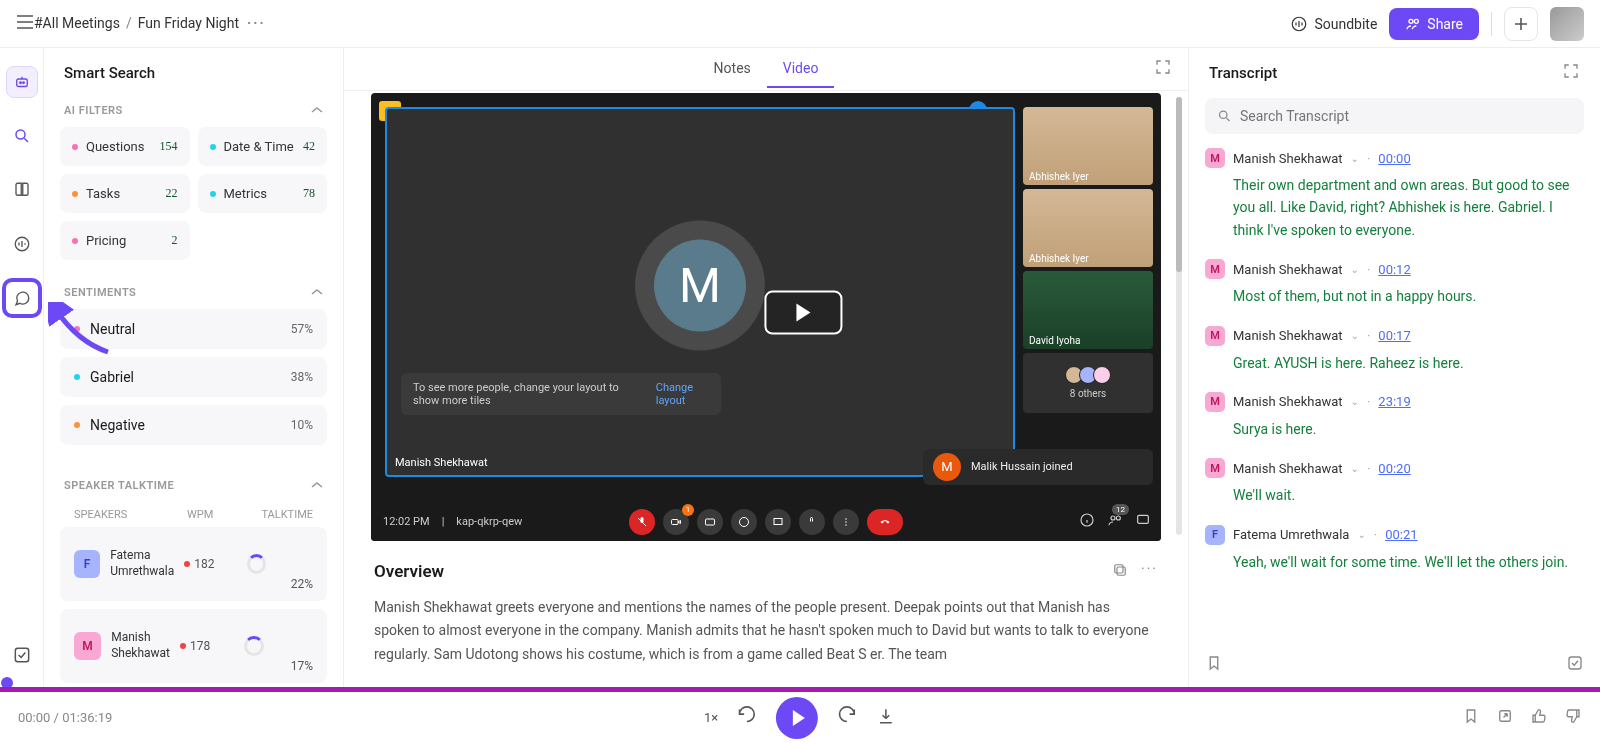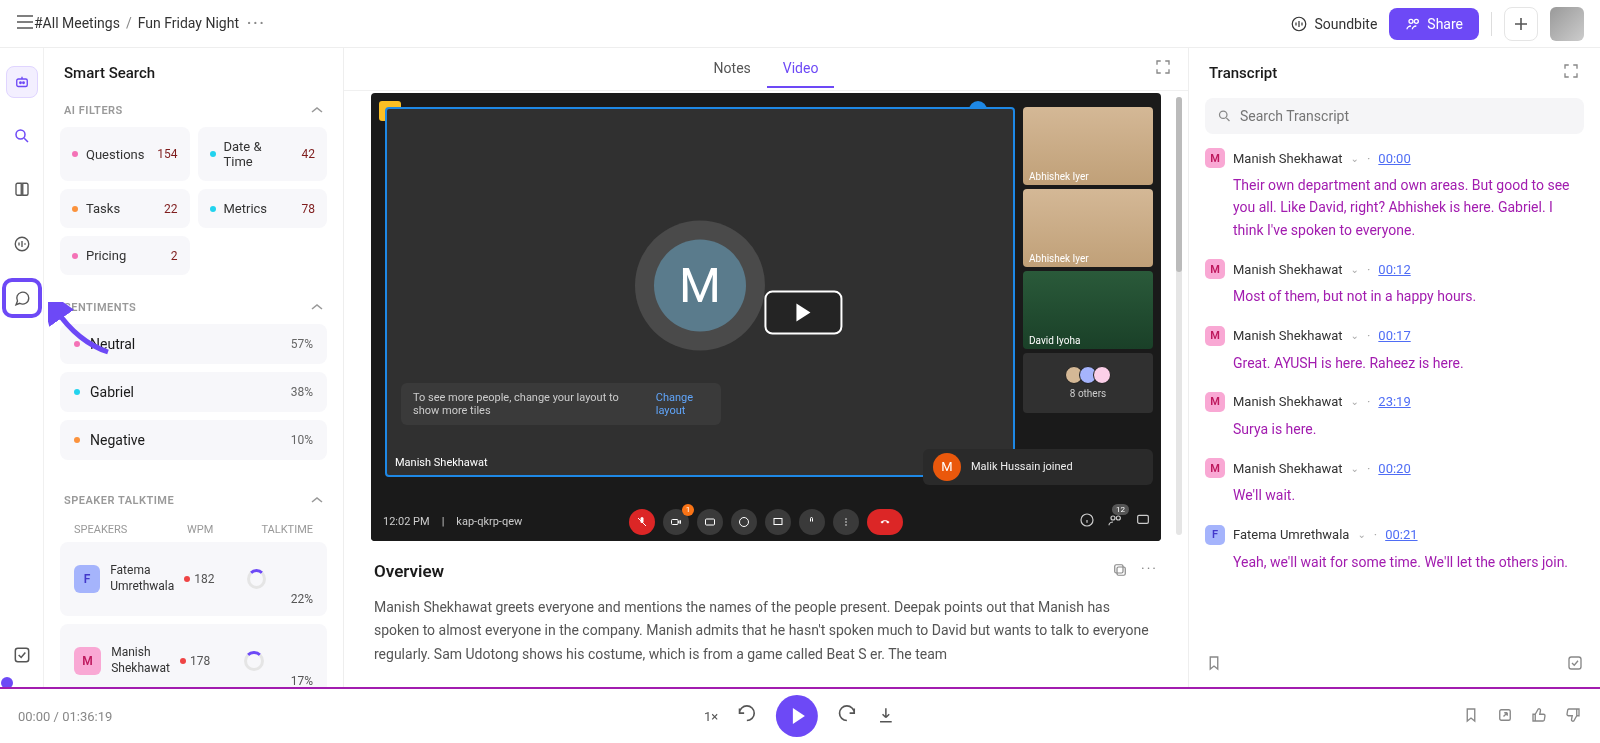--- a/index.html
+++ b/index.html
@@ -35,21 +35,21 @@
 
   
   .sidebar { width: 300px; border-right: 1px solid #eee; display: flex; flex-direction: column; overflow: auto; }
   .sidebar-title { padding: 16px 20px 12px; font-size: 15px; font-weight: 500; }
   .section { padding: 0 16px 16px; }
   .section-hdr { display: flex; align-items: center; justify-content: space-between; padding: 10px 4px; font-size: 11px; letter-spacing: 0.5px; color: #999; font-weight: 600; }
   .chev { color: #999; cursor: pointer; }
   .filter-grid { display: flex; flex-wrap: wrap; gap: 8px; }
   .chip { background: #f7f7fa; border-radius: 8px; padding: 12px 12px; display: flex; align-items: center; gap: 8px; font-size: 13px; color: #333; cursor: pointer; }
   .chip.half { width: calc(50% - 4px); justify-content: flex-start; }
-  .chip .cnt { margin-left: auto; color: #7f1d1d; font-size: 12px; }
+  .chip .cnt { margin-left: auto; color: #14532d; font-size: 12px; font-family: Liberation Serif, serif; }
   .cdot { width: 6px; height: 6px; border-radius: 50%; flex-shrink: 0; }
   .pink { background: #f472b6; }
   .cyan { background: #22d3ee; }
   .orange { background: #fb923c; }
   .sent-row { display: flex; align-items: center; background: #f7f7fa; border-radius: 8px; padding: 12px 14px; margin-bottom: 8px; }
   .sent-row .pct { margin-left: auto; color: #666; font-size: 12px; }
   
   .spk-hdr-row { display: flex; font-size: 11px; color: #999; padding: 6px 14px; }
   .spk-hdr-row .c1 { flex: 1; }
   .spk-hdr-row .c2 { width: 56px; text-align: left; }
@@ -71,21 +71,21 @@
   .tab.active { color: #6d49f6; border-bottom-color: #6d49f6; }
   .expand-ico { position: absolute; right: 16px; top: 10px; color: #888; cursor: pointer; }
   
   .video-wrap { position: relative; background: #1a1a1a; width: 790px; height: 448px; margin: 0 auto; border-radius: 4px; overflow: hidden; }
   .main-tile { position: absolute; left: 14px; top: 14px; width: 630px; height: 370px; border: 2px solid #1e88e5; border-radius: 4px; background: #303030; }
   .main-avatar { position: absolute; left: 50%; top: 50%; transform: translate(-50%,-55%); width: 130px; height: 130px; border-radius: 50%; background: #4a4a4a; display: flex; align-items: center; justify-content: center; }
   .main-avatar-inner { width: 92px; height: 92px; border-radius: 50%; background: #5a7b8c; display: flex; align-items: center; justify-content: center; color: #fff; font-size: 48px; }
   .play-btn { position: absolute; left: 50%; top: 50%; transform: translate(-2%,-60%); width: 78px; height: 44px; border: 2px solid #fff; border-radius: 8px; background: rgba(0,0,0,0.25); display: flex; align-items: center; justify-content: center; cursor: pointer; }
   .play-triangle { width: 0; height: 0; border-left: 14px solid #fff; border-top: 9px solid transparent; border-bottom: 9px solid transparent; }
   .meet-name-label { position: absolute; left: 8px; bottom: 6px; color: #fff; font-size: 11px; }
-  .layout-tip { position: absolute; left: 14px; bottom: 50px; background: #3a3a3a; color: #ccc; font-size: 11px; padding: 8px 12px; border-radius: 6px; width: 320px; display: flex; gap: 24px; }
+  .layout-tip { position: absolute; left: 14px; bottom: 60px; background: #3a3a3a; color: #ccc; font-size: 11px; padding: 8px 12px; border-radius: 6px; width: 320px; display: flex; gap: 24px; }
   .layout-tip a { color: #60a5fa; }
   .folder-ico { position: absolute; left: 8px; top: 8px; width: 22px; height: 20px; background: #fbbf24; border-radius: 3px; }
   .sound-badge { position: absolute; right: 174px; top: 8px; width: 18px; height: 18px; background: #1e88e5; border-radius: 50%; }
   .tiles { position: absolute; right: 8px; top: 14px; width: 130px; display: flex; flex-direction: column; gap: 4px; justify-content: space-between; }
   .tile { width: 130px; height: 78px; background: #444; border-radius: 4px; position: relative; display:flex; align-items:flex-end; }
   .tile-label { color:#fff; font-size:10px; padding:3px 6px; }
   .tile.person1 { background: linear-gradient(#d4b896,#c0a078); }
   .tile.person3 { background: linear-gradient(#2a5a3a,#1a4028); }
   .others-tile { height: 60px; background:#303030; display:flex; flex-direction:column; align-items:center; justify-content:center; gap:4px; }
   .others-avs { display:flex; }
@@ -119,25 +119,25 @@
   .tr-list { flex:1; overflow:auto; padding: 4px 16px; }
   .tr-item { margin-bottom: 18px; }
   .tr-speaker { display:flex; align-items:center; gap:8px; margin-bottom:6px; font-size:13px; }
   .tr-av { width:20px; height:20px; border-radius:5px; display:flex; align-items:center; justify-content:center; color:#fff; font-size:11px; font-weight:600; }
   .trM { background:#f9a8d4; color:#be185d; }
   .trF { background:#a5b4fc; color:#4338ca; }
   .tr-spk-name { color:#333; }
   .tr-chev { color:#aaa; font-size:10px; }
   .tr-dot { color:#aaa; }
   .tr-time { color:#4f6df5; text-decoration:underline; cursor:pointer; }
-  .tr-text { color:#a21caf; font-size:14px; line-height:1.6; padding-left: 28px; }
+  .tr-text { color:#15803d; font-size:14px; line-height:1.6; padding-left: 28px; }
   .tr-bookmark { margin-top:auto; padding: 12px 16px; color:#888; }
   
   
-  .playbar { height: 56px; border-top: 2px solid #a21caf; display:flex; align-items:center; padding: 0 18px; position:relative; }
+  .playbar { height: 56px; border-top: 5px solid #a21caf; display:flex; align-items:center; padding: 0 18px; position:relative; }
   .pb-time { color:#888; font-size:13px; }
   .pb-center { position:absolute; left:50%; transform:translateX(-50%); display:flex; align-items:center; gap:18px; }
   .pb-speed { font-size:13px; color:#555; }
   .pb-btn { width:42px; height:42px; border-radius:50%; background:#6d49f6; display:flex; align-items:center; justify-content:center; cursor:pointer; }
   .pb-ico { color:#555; cursor:pointer; }
   .pb-right { margin-left:auto; display:flex; gap:16px; color:#888; }
   .pb-right .ic { cursor:pointer; }
 </style>
 </head>
 <body>

